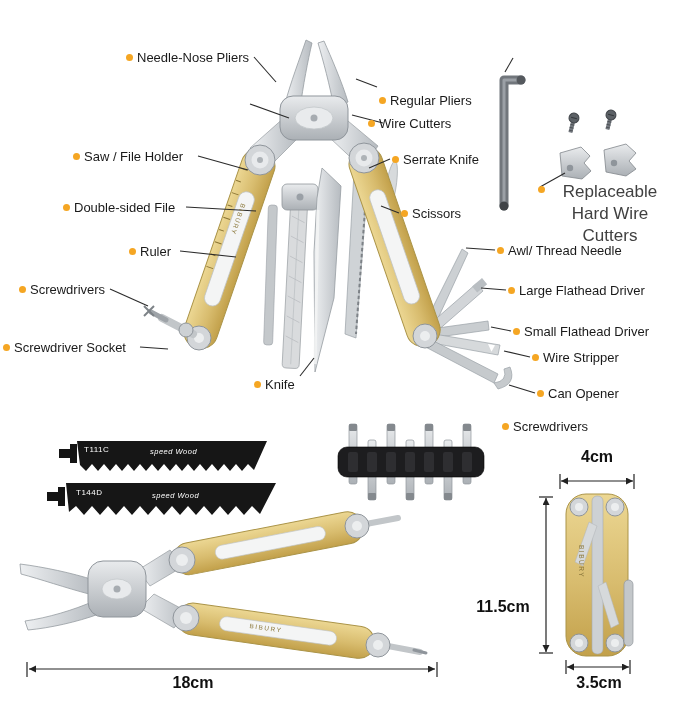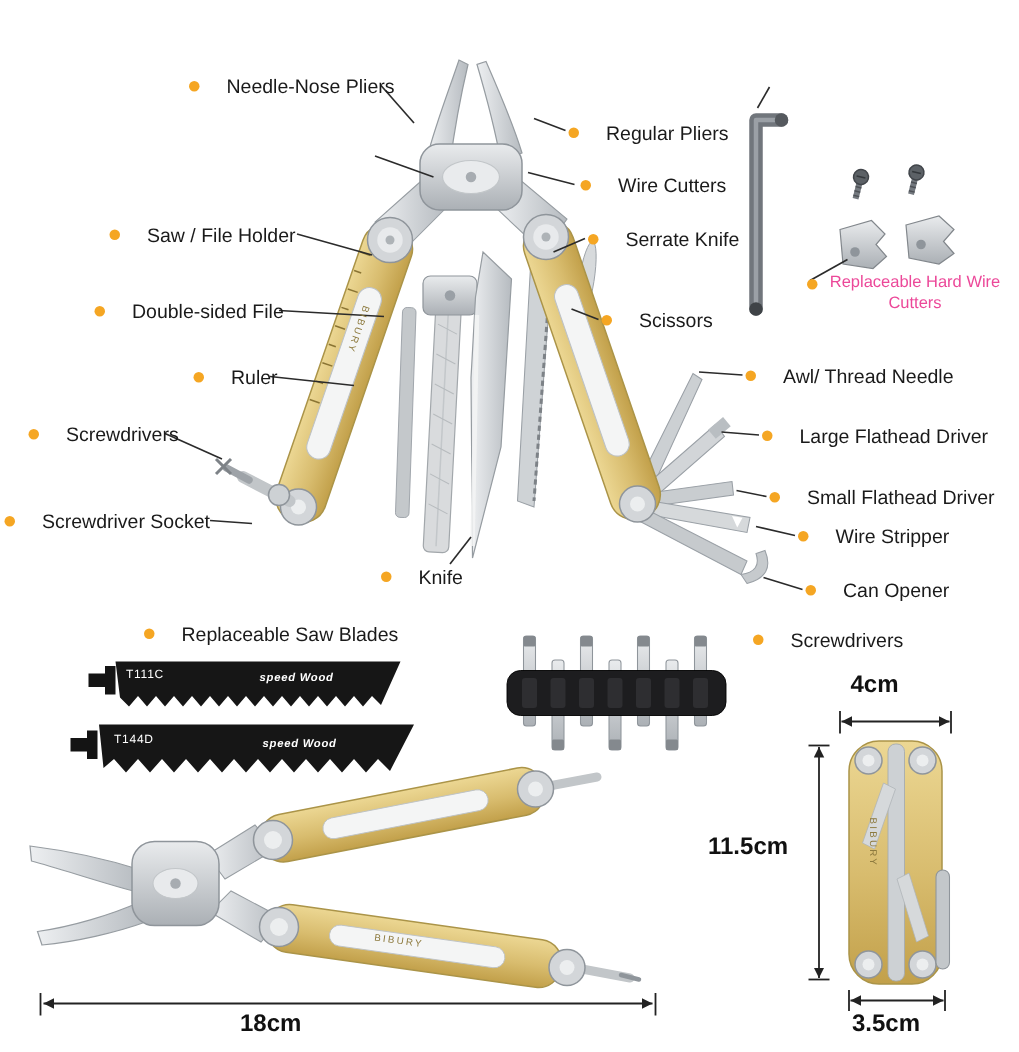--- a/index.html
+++ b/index.html
@@ -2,42 +2,42 @@
 <html style="--accent: #F5A623;"><head>
 <meta charset="utf-8">
 <style>
   html,body{margin:0;padding:0;background:#fff;}
   .canvas{
     position:relative;width:679px;height:701px;background:#ffffff;
     font-family:"Liberation Sans",sans-serif;overflow:hidden;
   }
   .art{position:absolute;left:0;top:0;}
   .callout{
-    position:absolute;display:flex;align-items:center;gap:18px;
+    position:absolute;display:flex;align-items:center;gap:4px;
     font-size:13px;font-weight:500;color:#1a1a1a;white-space:nowrap;
   }
   .dot{
     width:7px;height:7px;border-radius:50%;
     background:var(--accent,#F5A623);flex:0 0 auto;
   }
   .callout-block{
-    position:absolute;width:134px;font-size:11px;font-weight:500;color:#ec4899;
+    position:absolute;width:134px;font-size:17px;font-weight:500;color:#404040;
     text-align:center;line-height:1.3;
   }
   .callout-block .dot{position:absolute;left:0;top:5px;}
   .callout-block .lbl{display:block;margin-left:10px;}
   .dim{
     position:absolute;font-size:16px;font-weight:700;color:#111;
   }
-  .dim.center{}
-  .dim.right{text-align:left;}
+  .dim.center{text-align:center;}
+  .dim.right{text-align:center;margin-top:42px;}
   .blade-text{
     position:absolute;color:#ffffff;font-size:8px;letter-spacing:.5px;font-weight:400;
   }
-  .blade-text.marking{font-style:italic;font-weight:700;font-size:7.5px;margin-left:23px;}
+  .blade-text.marking{font-style:italic;font-weight:400;font-size:7.5px;}
   .brand{
     position:absolute;font-size:6.5px;letter-spacing:1.5px;color:#8d7a3e;
     transform-origin:left top;white-space:nowrap;
   }
 </style>
 </head>
 <body>
 
 <div class="canvas">
 
@@ -333,25 +333,25 @@
     <span class="lbl">Screwdrivers</span>
   </div>
   <div class="callout" style="left:3px;top:340px">
     <span class="dot"></span>
     <span class="lbl">Screwdriver Socket</span>
   </div>
   <div class="callout" style="left:254px;top:377px">
     <span class="dot"></span>
     <span class="lbl">Knife</span>
   </div>
-  <div class="callout" style="left:379px;top:81px">
+  <div class="callout" style="left:379px;top:93px">
     <span class="dot"></span>
     <span class="lbl">Regular Pliers</span>
   </div>
-  <div class="callout" style="left:387px;top:116px">
+  <div class="callout" style="left:368px;top:116px">
     <span class="dot"></span>
     <span class="lbl">Wire Cutters</span>
   </div>
   <div class="callout" style="left:392px;top:152px">
     <span class="dot"></span>
     <span class="lbl">Serrate Knife</span>
   </div>
   <div class="callout" style="left:401px;top:206px">
     <span class="dot"></span>
     <span class="lbl">Scissors</span>
@@ -372,24 +372,20 @@
     <span class="dot"></span>
     <span class="lbl">Small Flathead Driver</span>
   </div>
   <div class="callout" style="left:532px;top:350px">
     <span class="dot"></span>
     <span class="lbl">Wire Stripper</span>
   </div>
   <div class="callout" style="left:537px;top:386px">
     <span class="dot"></span>
     <span class="lbl">Can Opener</span>
-  </div>
-  <div class="callout" style="left:96px;top:415px">
-    <span class="dot"></span>
-    <span class="lbl">Replaceable Saw Blades</span>
   </div>
   <div class="callout" style="left:502px;top:419px">
     <span class="dot"></span>
     <span class="lbl">Screwdrivers</span>
   </div>
 
   <span class="blade-text" style="left:84px;top:445px">T111C</span>
   <span class="blade-text marking" style="left:150px;top:447px">speed Wood</span>
   <span class="blade-text" style="left:76px;top:488px">T144D</span>
   <span class="blade-text marking" style="left:152px;top:491px">speed Wood</span>

